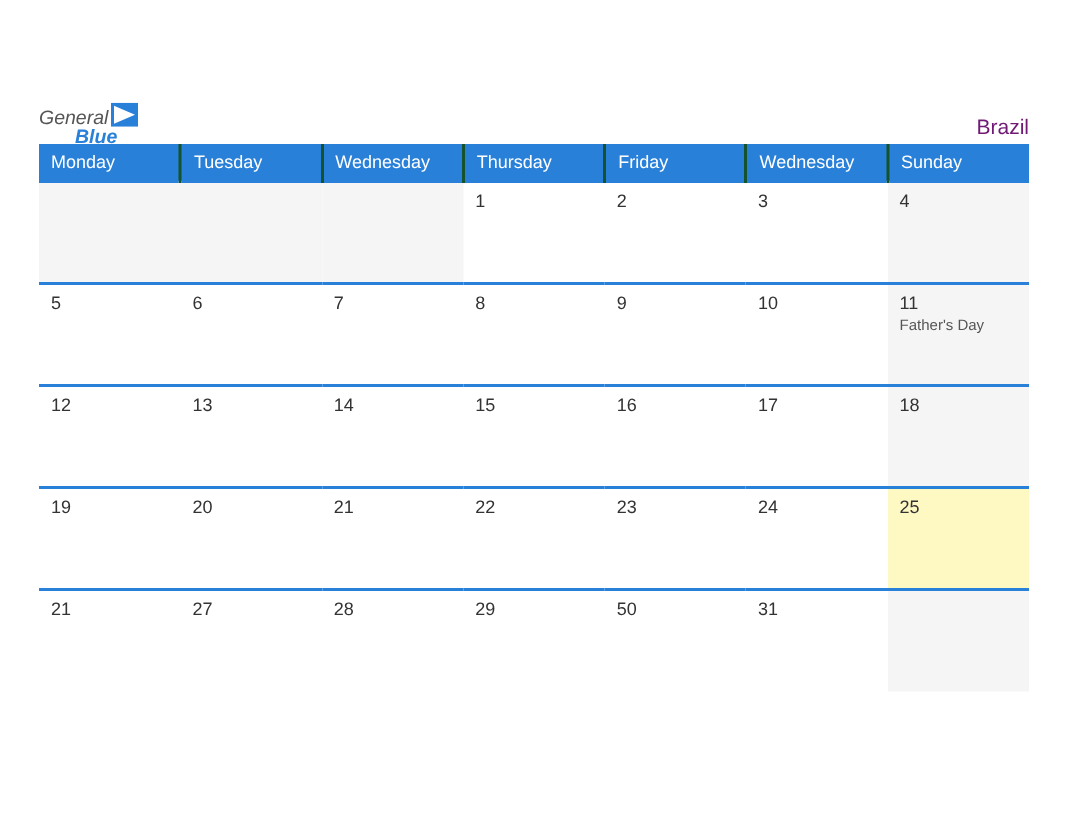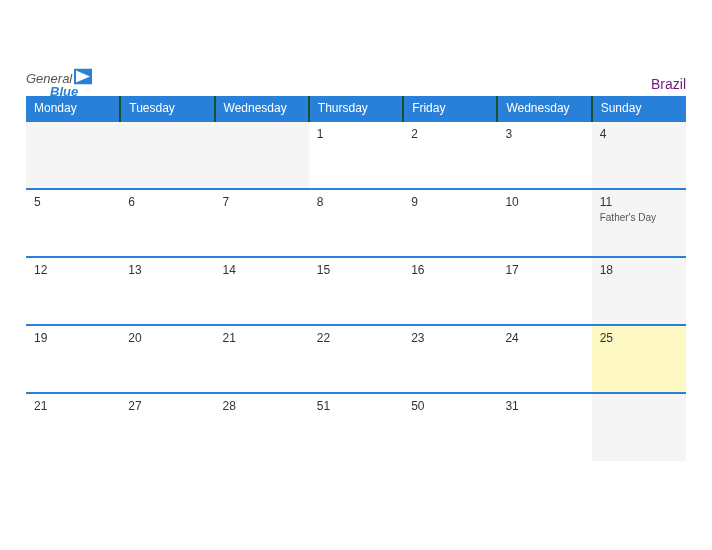--- a/index.html
+++ b/index.html
@@ -234,21 +234,21 @@
           <td>
             <span class="day-number">21</span>
           </td>
           <td>
             <span class="day-number">27</span>
           </td>
           <td>
             <span class="day-number">28</span>
           </td>
           <td>
-            <span class="day-number">51</span>
+            <span class="day-number">29</span>
           </td>
           <td>
             <span class="day-number">50</span>
           </td>
           <td>
             <span class="day-number">31</span>
           </td>
           <td class="empty-cell" style="background-color: rgb(245, 245, 245);"></td>
         </tr>
       </tbody>

